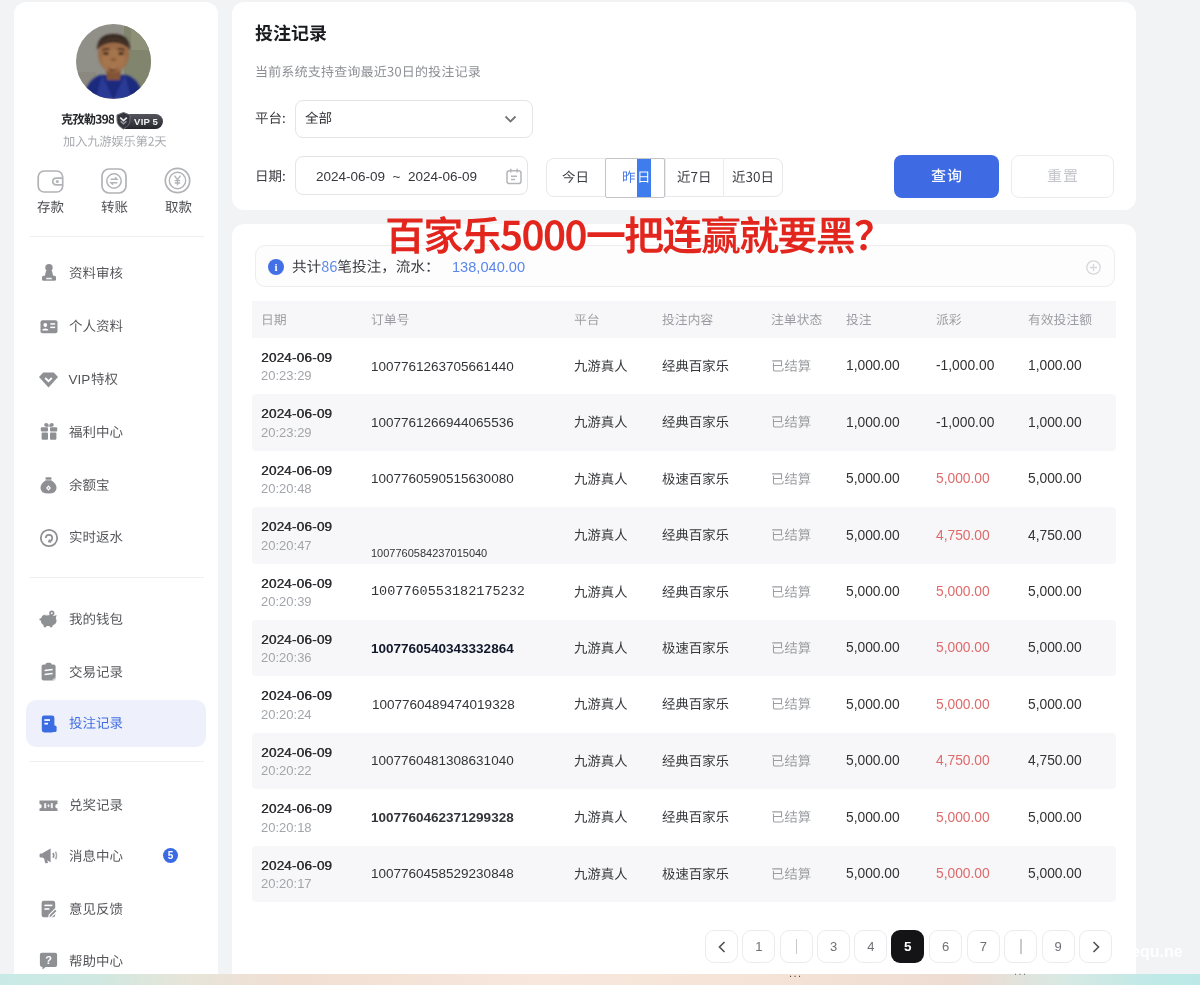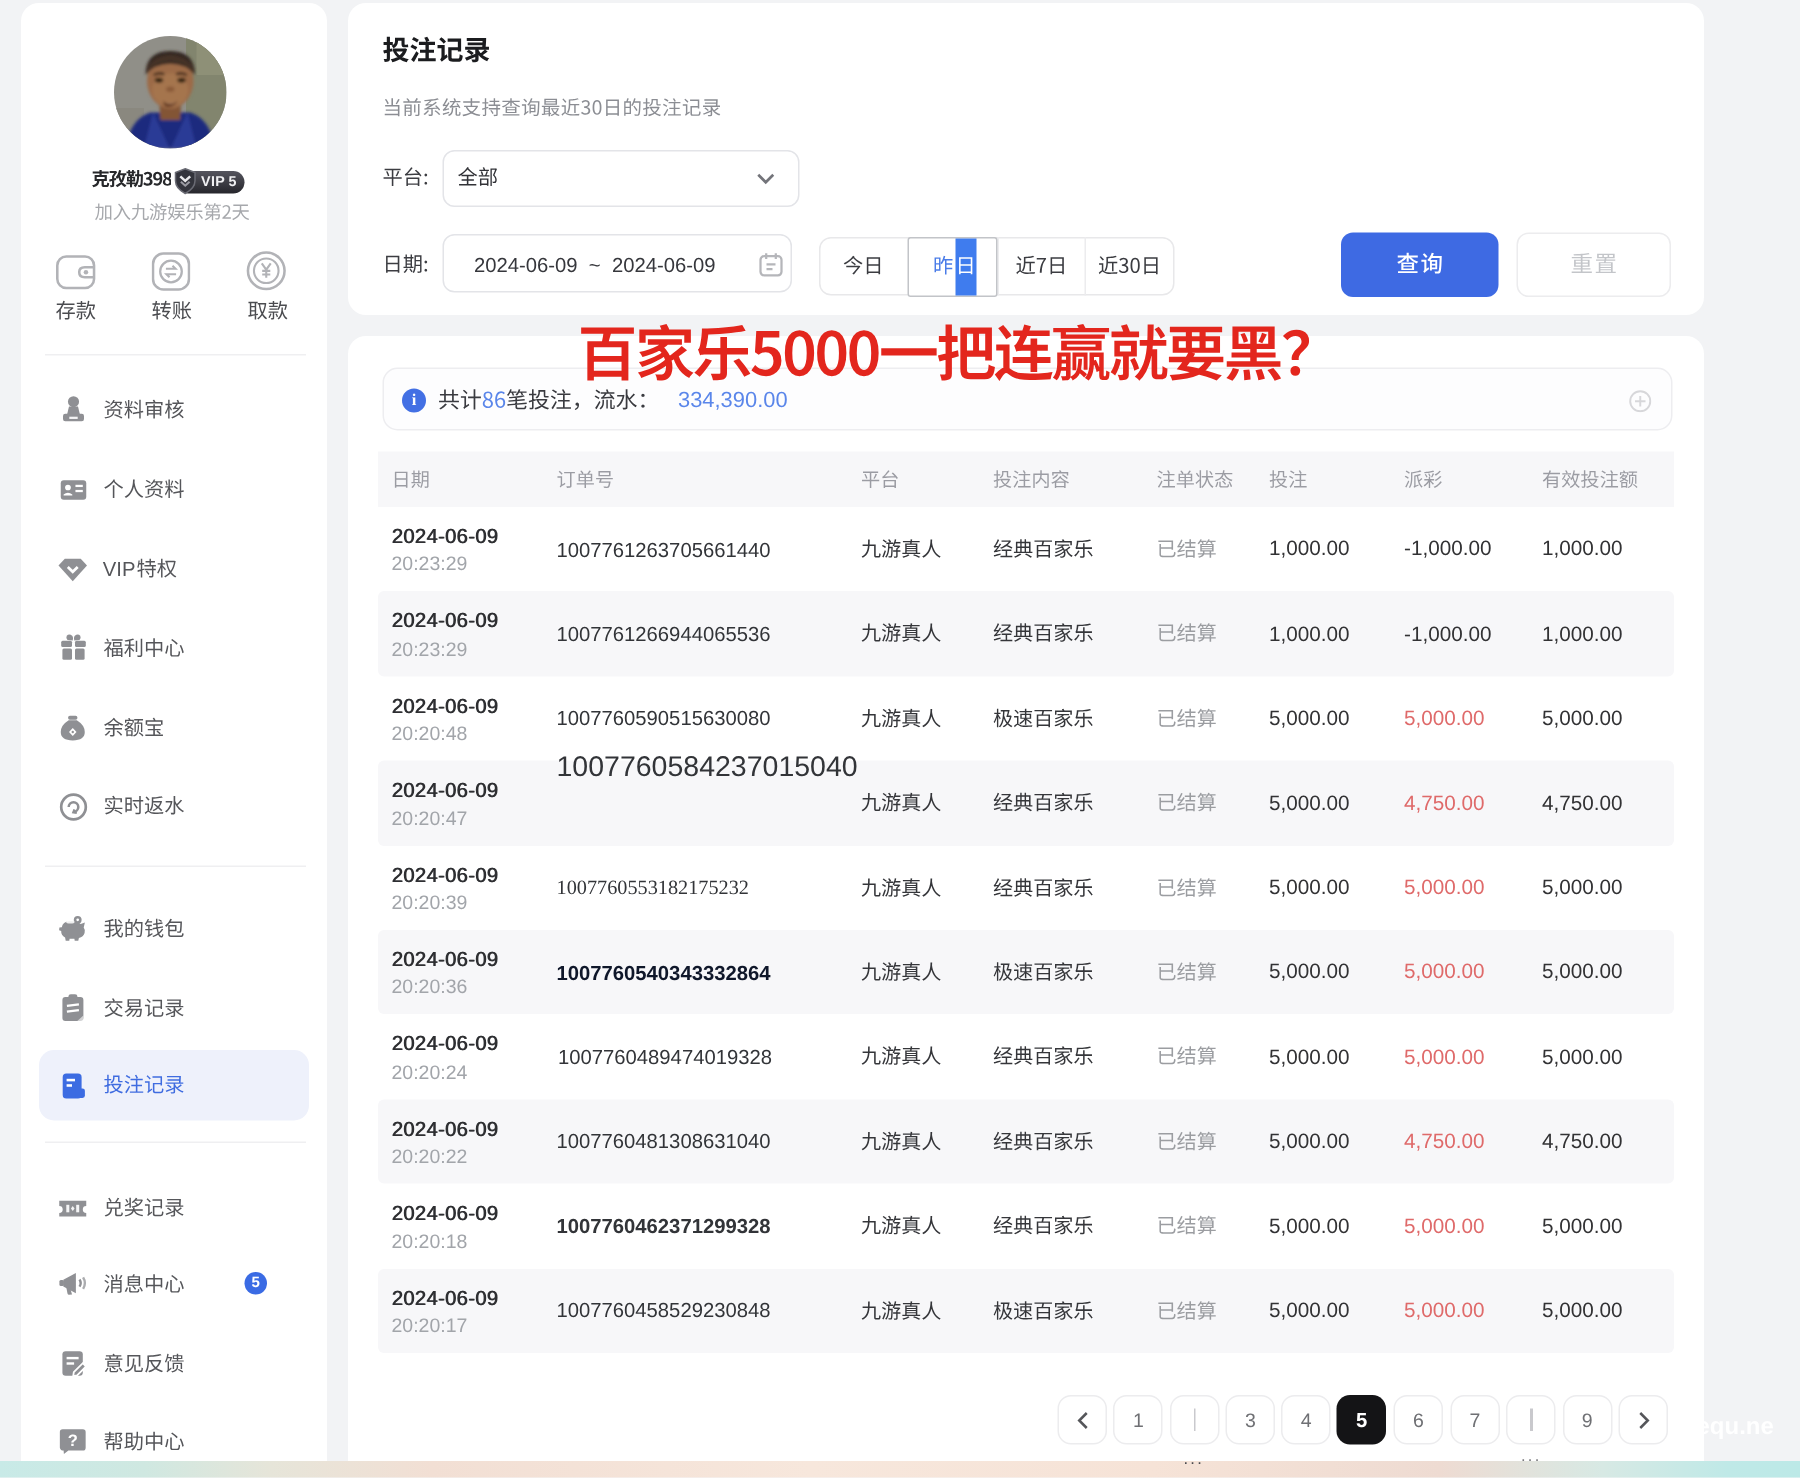--- a/index.html
+++ b/index.html
@@ -590,21 +590,21 @@
       <use href="#q92" fill="#5a86ea" transform="translate(37.3,12.8) scale(0.01460,-0.01460)"></use>
       <use href="#q93" fill="#3a3b40" transform="translate(45.4,12.8) scale(0.01460,-0.01460)"></use>
       <use href="#q47" fill="#3a3b40" transform="translate(60.0,12.8) scale(0.01460,-0.01460)"></use>
       <use href="#q48" fill="#3a3b40" transform="translate(74.6,12.8) scale(0.01460,-0.01460)"></use>
       <use href="#q94" fill="#3a3b40" transform="translate(89.2,12.8) scale(0.01460,-0.01460)"></use>
       <use href="#q95" fill="#3a3b40" transform="translate(103.8,12.8) scale(0.01460,-0.01460)"></use>
       <use href="#q38" fill="#3a3b40" transform="translate(118.4,12.8) scale(0.01460,-0.01460)"></use>
       <use href="#q96" fill="#3a3b40" transform="translate(133.0,12.8) scale(0.01460,-0.01460)"></use>
     </svg>
   </div>
-<div class="ab" style="left:452.0px;top:256.5px;font-family:'Liberation Sans',sans-serif;font-size:14.6px;color:#5a86ea;font-weight:400;line-height:21px;white-space:nowrap">334,390.00</div>
+<div class="ab" style="left:452.0px;top:256.5px;font-family:'Liberation Sans',sans-serif;font-size:14.6px;color:#5a86ea;font-weight:400;line-height:21px;white-space:nowrap">138,040.00</div>
 <div class="ab" style="left:1086px;top:259.5px">
     <svg width="15" height="15" viewBox="0 0 15 15">
 <circle cx="7.5" cy="7.5" r="6.7" stroke="#d7d7da" stroke-width="1.3" fill="none"></circle>
 <path d="M4,7.5 H11 M7.5,4 V11" stroke="#d7d7da" stroke-width="1.3"></path>
     </svg>
   </div>
 <div class="ab" style="left:252px;top:301px;width:864px;height:37px;background:#f7f7f9"></div>
 <div class="ab" style="left:261.0px;top:312.6px">
     <svg width="26" height="14" viewBox="0 0 26 14">
       <use href="#q75" fill="#9b9ca3" transform="translate(0.0,11.3) scale(0.01280,-0.01280)"></use>
@@ -748,21 +748,21 @@
       <use href="#q114" fill="#9b9da1" transform="translate(13.4,11.8) scale(0.01340,-0.01340)"></use>
       <use href="#q115" fill="#9b9da1" transform="translate(26.8,11.8) scale(0.01340,-0.01340)"></use>
     </svg>
   </div>
 <div class="ab" style="left:846.0px;top:469.1px;font-family:'Liberation Sans',sans-serif;font-size:13.8px;color:#323234;font-weight:400;line-height:20px;white-space:nowrap">5,000.00</div>
 <div class="ab" style="left:936.0px;top:469.1px;font-family:'Liberation Sans',sans-serif;font-size:13.8px;color:#df6a6a;font-weight:400;line-height:20px;white-space:nowrap">5,000.00</div>
 <div class="ab" style="left:1028.0px;top:469.1px;font-family:'Liberation Sans',sans-serif;font-size:13.8px;color:#323234;font-weight:400;line-height:20px;white-space:nowrap">5,000.00</div>
 <div class="ab" style="left:252px;top:507.2px;width:864px;height:56.4px;background:#f7f7f9;border-radius:4px"></div>
 <div class="ab" style="left:261.0px;top:517.2px;font-family:'Liberation Sans',sans-serif;font-size:13.5px;color:#2e2f32;font-weight:400;letter-spacing:0.2px;line-height:19px;white-space:nowrap"><span style="text-shadow:0.5px 0 0 currentColor">2024-06-09</span></div>
 <div class="ab" style="left:261.0px;top:535.5px;font-family:'Liberation Sans',sans-serif;font-size:13px;color:#a2a5aa;font-weight:400;line-height:19px;white-space:nowrap">20:20:47</div>
-<div class="ab" style="left:371.0px;top:502px;font-family:'Liberation Sans',sans-serif;font-size:19px;color:#323438;font-weight:400;line-height:19px;white-space:nowrap">1007760584237015040</div>
+<div class="ab" style="left:371.0px;top:544px;font-family:'Liberation Sans',sans-serif;font-size:11px;color:#323438;font-weight:400;line-height:19px;white-space:nowrap">1007760584237015040</div>
 <div class="ab" style="left:574.0px;top:528.2px">
     <svg width="54" height="14" viewBox="0 0 54 14">
       <use href="#q8" fill="#35363a" transform="translate(0.0,11.8) scale(0.01340,-0.01340)"></use>
       <use href="#q9" fill="#35363a" transform="translate(13.4,11.8) scale(0.01340,-0.01340)"></use>
       <use href="#q108" fill="#35363a" transform="translate(26.8,11.8) scale(0.01340,-0.01340)"></use>
       <use href="#q25" fill="#35363a" transform="translate(40.2,11.8) scale(0.01340,-0.01340)"></use>
     </svg>
   </div>
 <div class="ab" style="left:662.0px;top:528.2px">
     <svg width="67" height="14" viewBox="0 0 67 14">
@@ -778,21 +778,21 @@
       <use href="#q113" fill="#9b9da1" transform="translate(0.0,11.8) scale(0.01340,-0.01340)"></use>
       <use href="#q114" fill="#9b9da1" transform="translate(13.4,11.8) scale(0.01340,-0.01340)"></use>
       <use href="#q115" fill="#9b9da1" transform="translate(26.8,11.8) scale(0.01340,-0.01340)"></use>
     </svg>
   </div>
 <div class="ab" style="left:846.0px;top:525.5px;font-family:'Liberation Sans',sans-serif;font-size:13.8px;color:#323234;font-weight:400;line-height:20px;white-space:nowrap">5,000.00</div>
 <div class="ab" style="left:936.0px;top:525.5px;font-family:'Liberation Sans',sans-serif;font-size:13.8px;color:#df6a6a;font-weight:400;line-height:20px;white-space:nowrap">4,750.00</div>
 <div class="ab" style="left:1028.0px;top:525.5px;font-family:'Liberation Sans',sans-serif;font-size:13.8px;color:#323234;font-weight:400;line-height:20px;white-space:nowrap">4,750.00</div>
 <div class="ab" style="left:261.0px;top:573.6px;font-family:'Liberation Sans',sans-serif;font-size:13.5px;color:#2e2f32;font-weight:400;letter-spacing:0.2px;line-height:19px;white-space:nowrap"><span style="text-shadow:0.5px 0 0 currentColor">2024-06-09</span></div>
 <div class="ab" style="left:261.0px;top:591.9px;font-family:'Liberation Sans',sans-serif;font-size:13px;color:#a2a5aa;font-weight:400;line-height:19px;white-space:nowrap">20:20:39</div>
-<div class="ab" style="left:371.0px;top:582.1px;font-family:Liberation Serif, serif;font-size:13.5px;color:#323438;font-weight:400;line-height:19px;white-space:nowrap">1007760553182175232</div>
+<div class="ab" style="left:371.0px;top:582.1px;font-family:Liberation Mono, monospace;font-size:13.5px;color:#323438;font-weight:400;line-height:19px;white-space:nowrap">1007760553182175232</div>
 <div class="ab" style="left:574.0px;top:584.6px">
     <svg width="54" height="14" viewBox="0 0 54 14">
       <use href="#q8" fill="#35363a" transform="translate(0.0,11.8) scale(0.01340,-0.01340)"></use>
       <use href="#q9" fill="#35363a" transform="translate(13.4,11.8) scale(0.01340,-0.01340)"></use>
       <use href="#q108" fill="#35363a" transform="translate(26.8,11.8) scale(0.01340,-0.01340)"></use>
       <use href="#q25" fill="#35363a" transform="translate(40.2,11.8) scale(0.01340,-0.01340)"></use>
     </svg>
   </div>
 <div class="ab" style="left:662.0px;top:584.6px">
     <svg width="67" height="14" viewBox="0 0 67 14">

